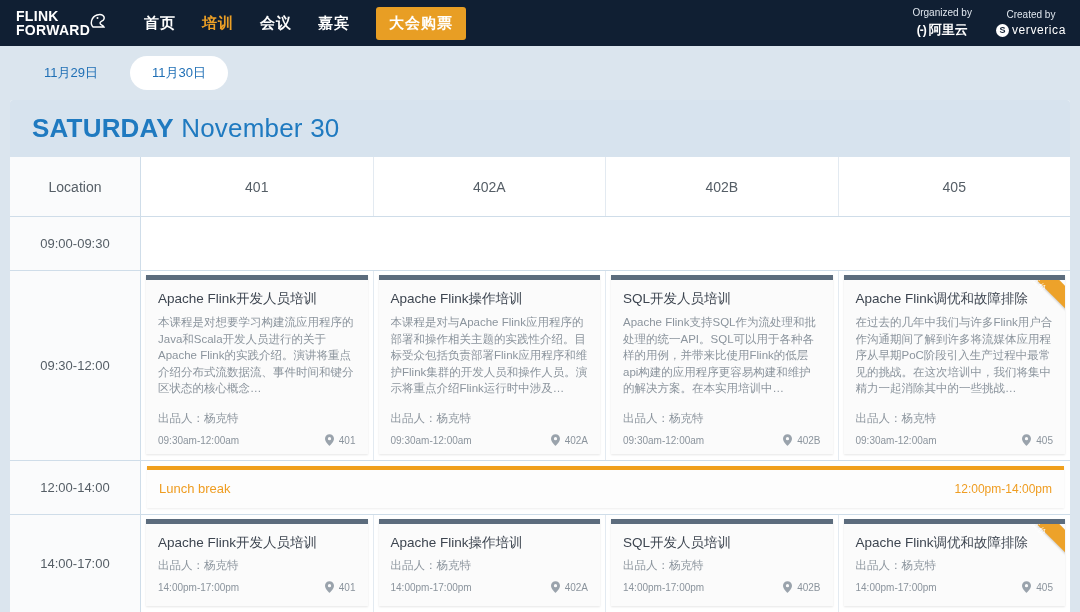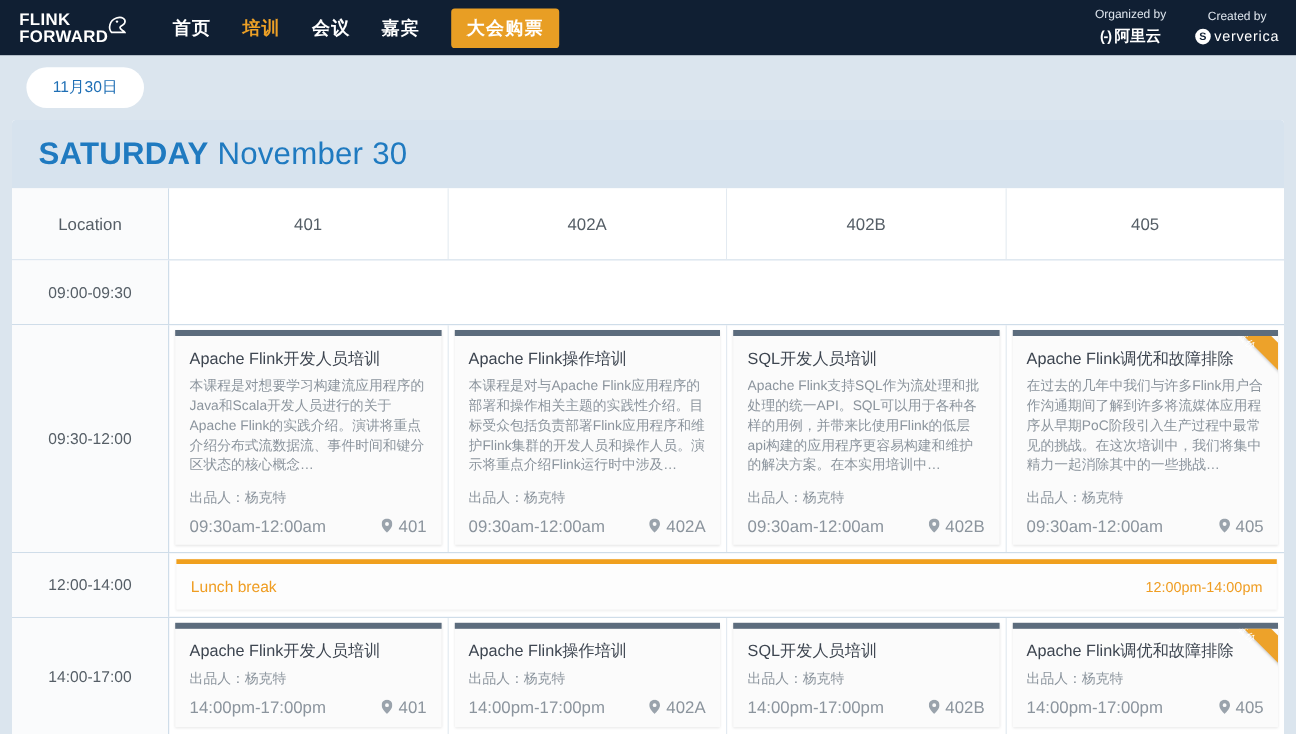--- a/index.html
+++ b/index.html
@@ -153,21 +153,21 @@
   }
   .card-desc {
     font-size: 11.5px; color: #8b949d; line-height: 16.5px;
     flex: 1 1 auto; overflow: hidden;
   }
   .card-presenter {
     font-size: 11.5px; color: #8b949d; margin-bottom: 8px;
   }
   .card-foot {
     display: flex; align-items: center; justify-content: space-between;
-    font-size: 14px; color: #8b949d;
+    font-size: 10px; color: #8b949d;
   }
   .card-loc { display: flex; align-items: center; gap: 5px; }
   .pin { width: 9px; height: 12px; display: block; }
 
   .ribbon {
     position: absolute; top: -5px; right: -34px;
     width: 96px; transform: rotate(45deg);
     background: #eda22a;
     color: #ffffff; font-size: 8px; letter-spacing: 1px;
     text-align: center; padding: 4px 0 3px 0;
@@ -215,20 +215,21 @@
       <div class="sponsor-logo">
         <span class="vv-mark">S</span>
         <span class="vv-name">ververica</span>
       </div>
     </div>
   </div>
 
 </div>
 
 <div class="datebar">
+  <span class="date-tab">11月29日</span>
   <span class="date-tab active">11月30日</span>
 </div>
 
 <div class="panel">
 
   <div class="panel-title">
     <span class="dow">SATURDAY</span>
     <span>November 30</span>
   </div>
 

